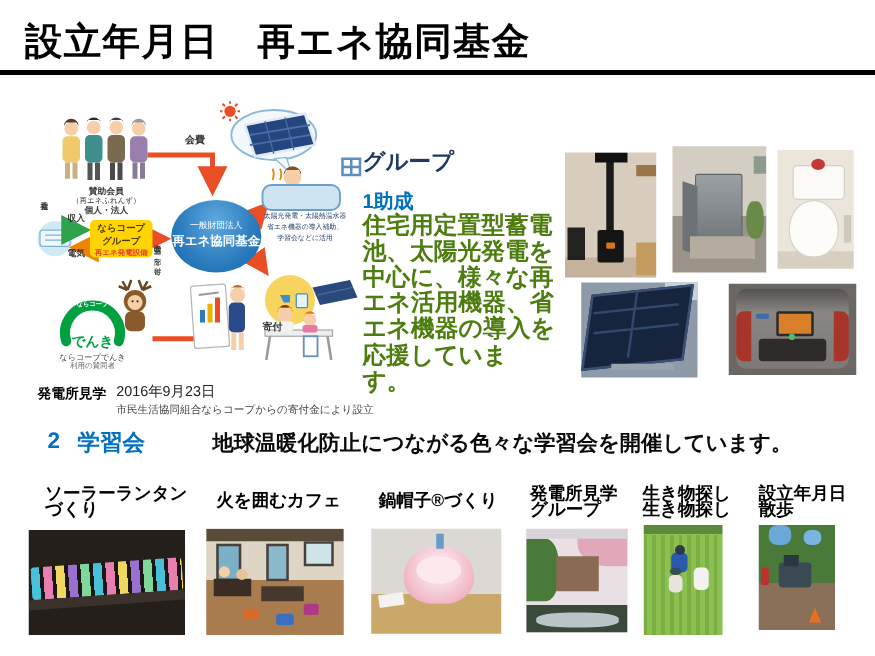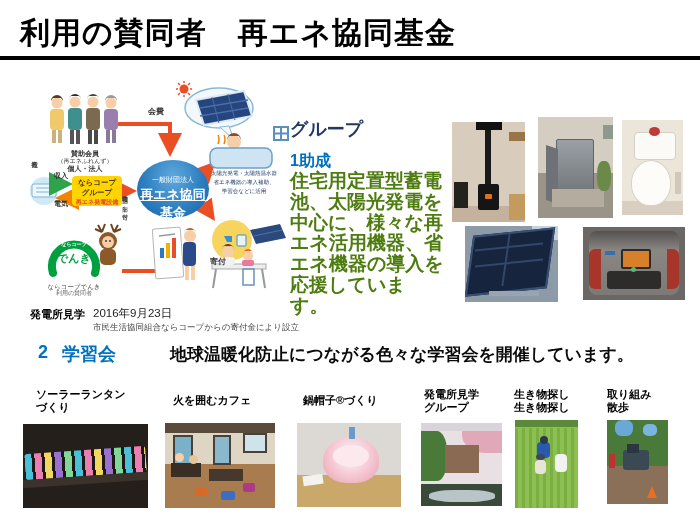--- a/index.html
+++ b/index.html
@@ -11,43 +11,43 @@
   #title{left:20px;top:13px;font-size:30px;font-weight:800;letter-spacing:1px;color:#000;}
   #title-rule{left:0;top:56px;width:700px;height:4px;background:#000;}
   
   #diagram{left:22px;top:80px;width:270px;height:235px;}
   #diagram svg{position:absolute;left:0;top:0;}
   .dg-txt{position:absolute;color:#333;line-height:1.15;}
   #fund-ellipse{left:115px;top:80px;width:72px;height:58px;border-radius:50%;
       background:radial-gradient(ellipse at 50% 30%,#5fa9de 0%,#2f7fc0 55%,#0f63ab 100%);
       color:#fff;text-align:center;z-index:3;}
   #fund-l1{margin-top:15px;font-size:7px;}
-  #fund-l2{font-size:13px;font-weight:bold;margin-top:1px;text-decoration:underline;}
+  #fund-l2{font-size:10px;font-weight:bold;margin-top:1px;}
   #coop-box{left:50px;top:96px;width:50px;height:30px;background:#ffd400;border-radius:4px;
       text-align:center;z-index:2;}
   .vtext{writing-mode:vertical-rl;text-orientation:upright;}
   
   .photo{position:absolute;overflow:hidden;}
   .ph{position:absolute;}
   
   #est-label{left:30px;top:307px;font-size:11px;font-weight:bold;color:#000;}
   #est-date{left:93px;top:306px;font-size:11.5px;color:#222;}
   #est-note{left:93px;top:322px;font-size:8.5px;color:#444;}
   #torikumi{left:290px;top:117px;font-size:18px;font-weight:bold;color:#1f3864;}
   #josei{left:290px;top:151px;font-size:16px;font-weight:bold;color:#0070c0;}
   #josei-body{left:290px;top:171px;width:154px;font-size:19px;font-weight:bold;color:#4d7c0f;line-height:20.8px;letter-spacing:0;}
   #study-num{left:38px;top:342px;font-size:18px;font-weight:bold;color:#0070c0;}
   #study-title{left:62px;top:342px;font-size:18px;font-weight:bold;color:#0070c0;}
   #study-desc{left:170px;top:343px;font-size:17px;font-weight:bold;color:#0a0a0a;}
-  .gal-label{position:absolute;font-size:11px;font-weight:bold;color:#000;line-height:12.5px;}
+  .gal-label{position:absolute;font-size:14px;font-weight:bold;color:#000;line-height:12.5px;}
 </style>
 </head>
 <body>
 
-<div class="abs" id="title">利用の賛同者　再エネ協同基金</div>
+<div class="abs" id="title">設立年月日　再エネ協同基金</div>
 <div class="abs" id="title-rule"></div>
 
 <div class="abs" id="diagram">
   <svg width="270" height="235" viewBox="0 0 270 235">
     <defs>
       <marker id="mr" markerWidth="7" markerHeight="7" refX="5" refY="3" orient="auto">
           <path d="M0,0 L6,3 L0,6 Z" fill="#e94e25"></path>
         </marker>
       <marker id="mg" markerWidth="7" markerHeight="7" refX="5" refY="3" orient="auto">
           <path d="M0,0 L6,3 L0,6 Z" fill="#2fa24c"></path>
@@ -201,21 +201,21 @@
   <div class="abs" id="fund-ellipse">
     <div id="fund-l1">一般財団法人</div>
     <div id="fund-l2">再エネ協同基金</div>
   </div>
   <div class="dg-txt ctr" style="left:182px;top:89px;width:80px;font-size:5.5px;line-height:9.2px;color:#1f3864;">
     <div>太陽光発電・太陽熱温水器</div>
     <div>省エネ機器の導入補助、</div>
     <div>学習会などに活用</div>
   </div>
   <div class="dg-txt ctr b" style="left:35px;top:162px;width:34px;font-size:5px;color:#fff;">ならコープ</div>
-  <div class="dg-txt ctr b" style="left:34px;top:172px;width:36px;font-size:11px;color:#00a040;">でんき</div>
+  <div class="dg-txt ctr b" style="left:34px;top:188px;width:36px;font-size:11px;color:#00a040;">でんき</div>
   <div class="dg-txt ctr" style="left:14px;top:203px;width:76px;font-size:6.5px;color:#444;">
     <div>ならコープでんき</div>
     <div style="font-size:6px;color:#666;">利用の賛同者</div>
   </div>
   <div class="dg-txt b" style="left:188px;top:177px;font-size:8px;">寄付</div>
 </div>
 
 <div class="abs" id="torikumi">グループ</div>
 <div class="abs" id="josei">1助成</div>
 <div class="abs" id="josei-body">住宅用定置型蓄電池、太陽光発電を中心に、様々な再エネ活用機器、省エネ機器の導入を応援しています。</div>
@@ -282,21 +282,21 @@
 </div>
 <div class="gal-label" style="left:424px;top:388px;">
   <div>発電所見学</div>
     <div>グループ</div>
 </div>
 <div class="gal-label" style="left:514px;top:388px;">
   <div>生き物探し</div>
     <div>生き物探し</div>
 </div>
 <div class="gal-label" style="left:607px;top:388px;">
-  <div>取り組み</div>
+  <div>設立年月日</div>
     <div>散歩</div>
 </div>
 
 <div class="photo" style="left:23px;top:424px;width:125px;height:84px;background:#241f1b;">
   <div class="ph" style="left:2px;top:26px;width:121px;height:26px;transform:rotate(-4deg);background:repeating-linear-gradient(90deg,#48c0d8 0 7px,#1c1715 7px 10px,#e87fb0 10px 17px,#1c1715 17px 20px,#f0d860 20px 27px,#1c1715 27px 30px,#9a70d0 30px 37px,#1c1715 37px 40px,#7fd89a 40px 47px,#1c1715 47px 50px);border-radius:3px;"></div>
   <div class="ph" style="left:0;top:52px;width:125px;height:8px;background:#3a322b;transform:rotate(-4deg);"></div>
 </div>
 <div class="photo" style="left:165px;top:423px;width:110px;height:85px;background:linear-gradient(#ded5c5 48%,#a97c50 48%);">
   <div class="ph" style="left:0;top:0;width:110px;height:10px;background:#5a4a3a;"></div>
   <div class="ph" style="left:8px;top:12px;width:16px;height:26px;background:#7ab0c8;border:2px solid #4a4038;"></div>

